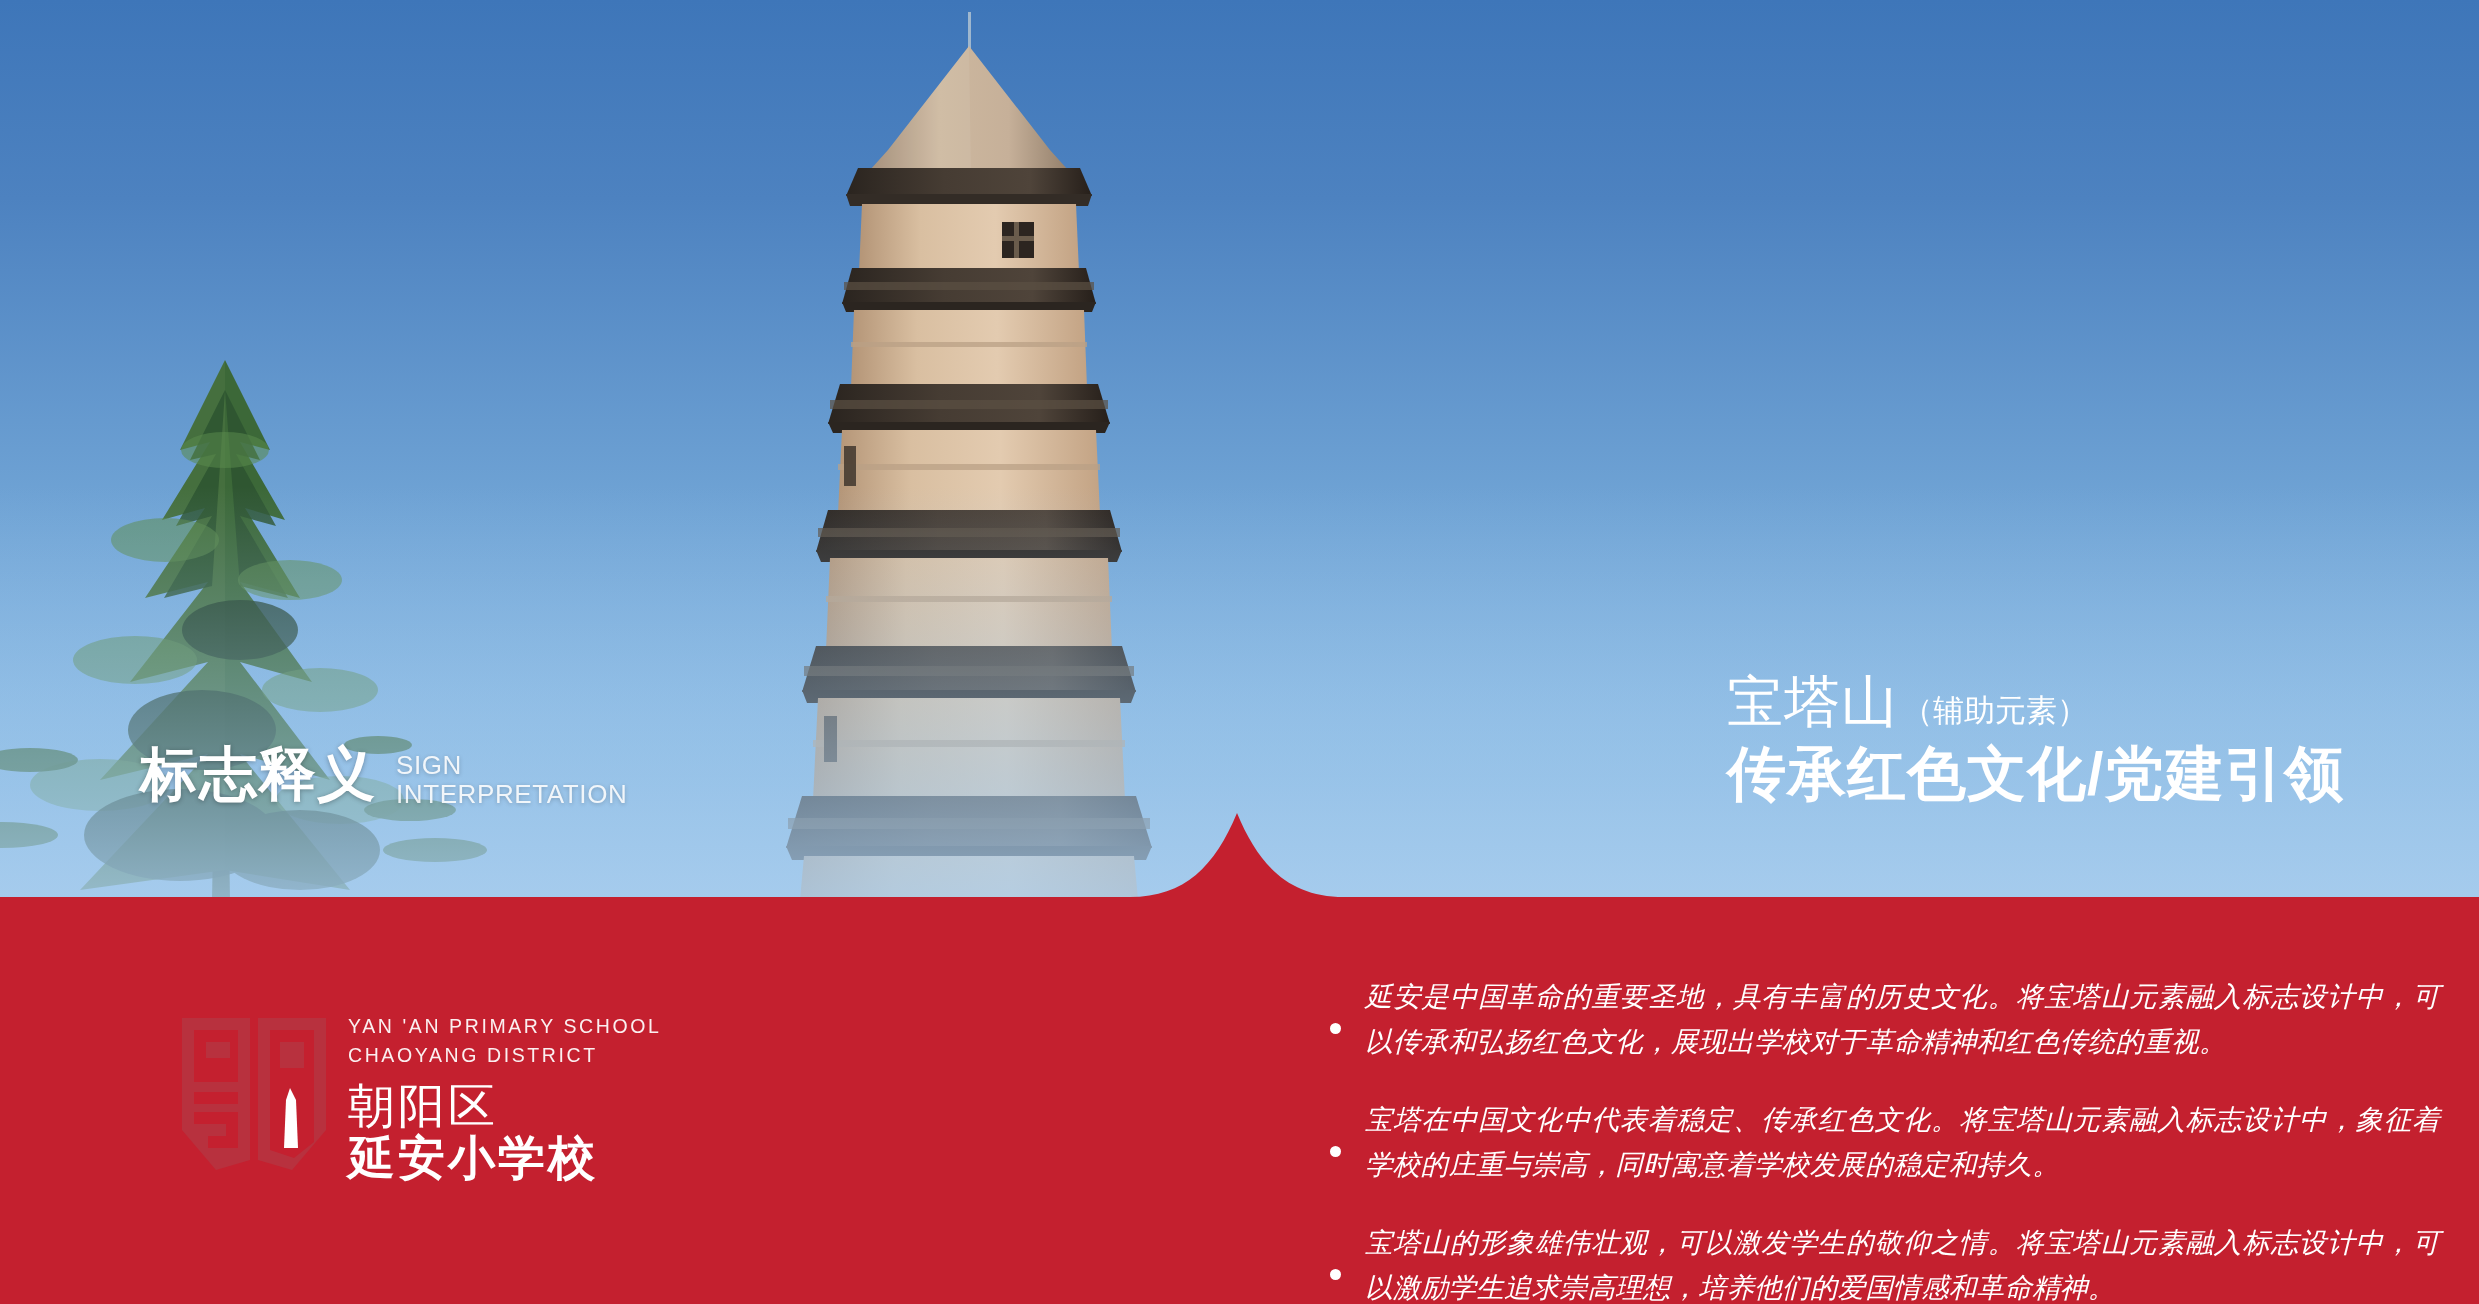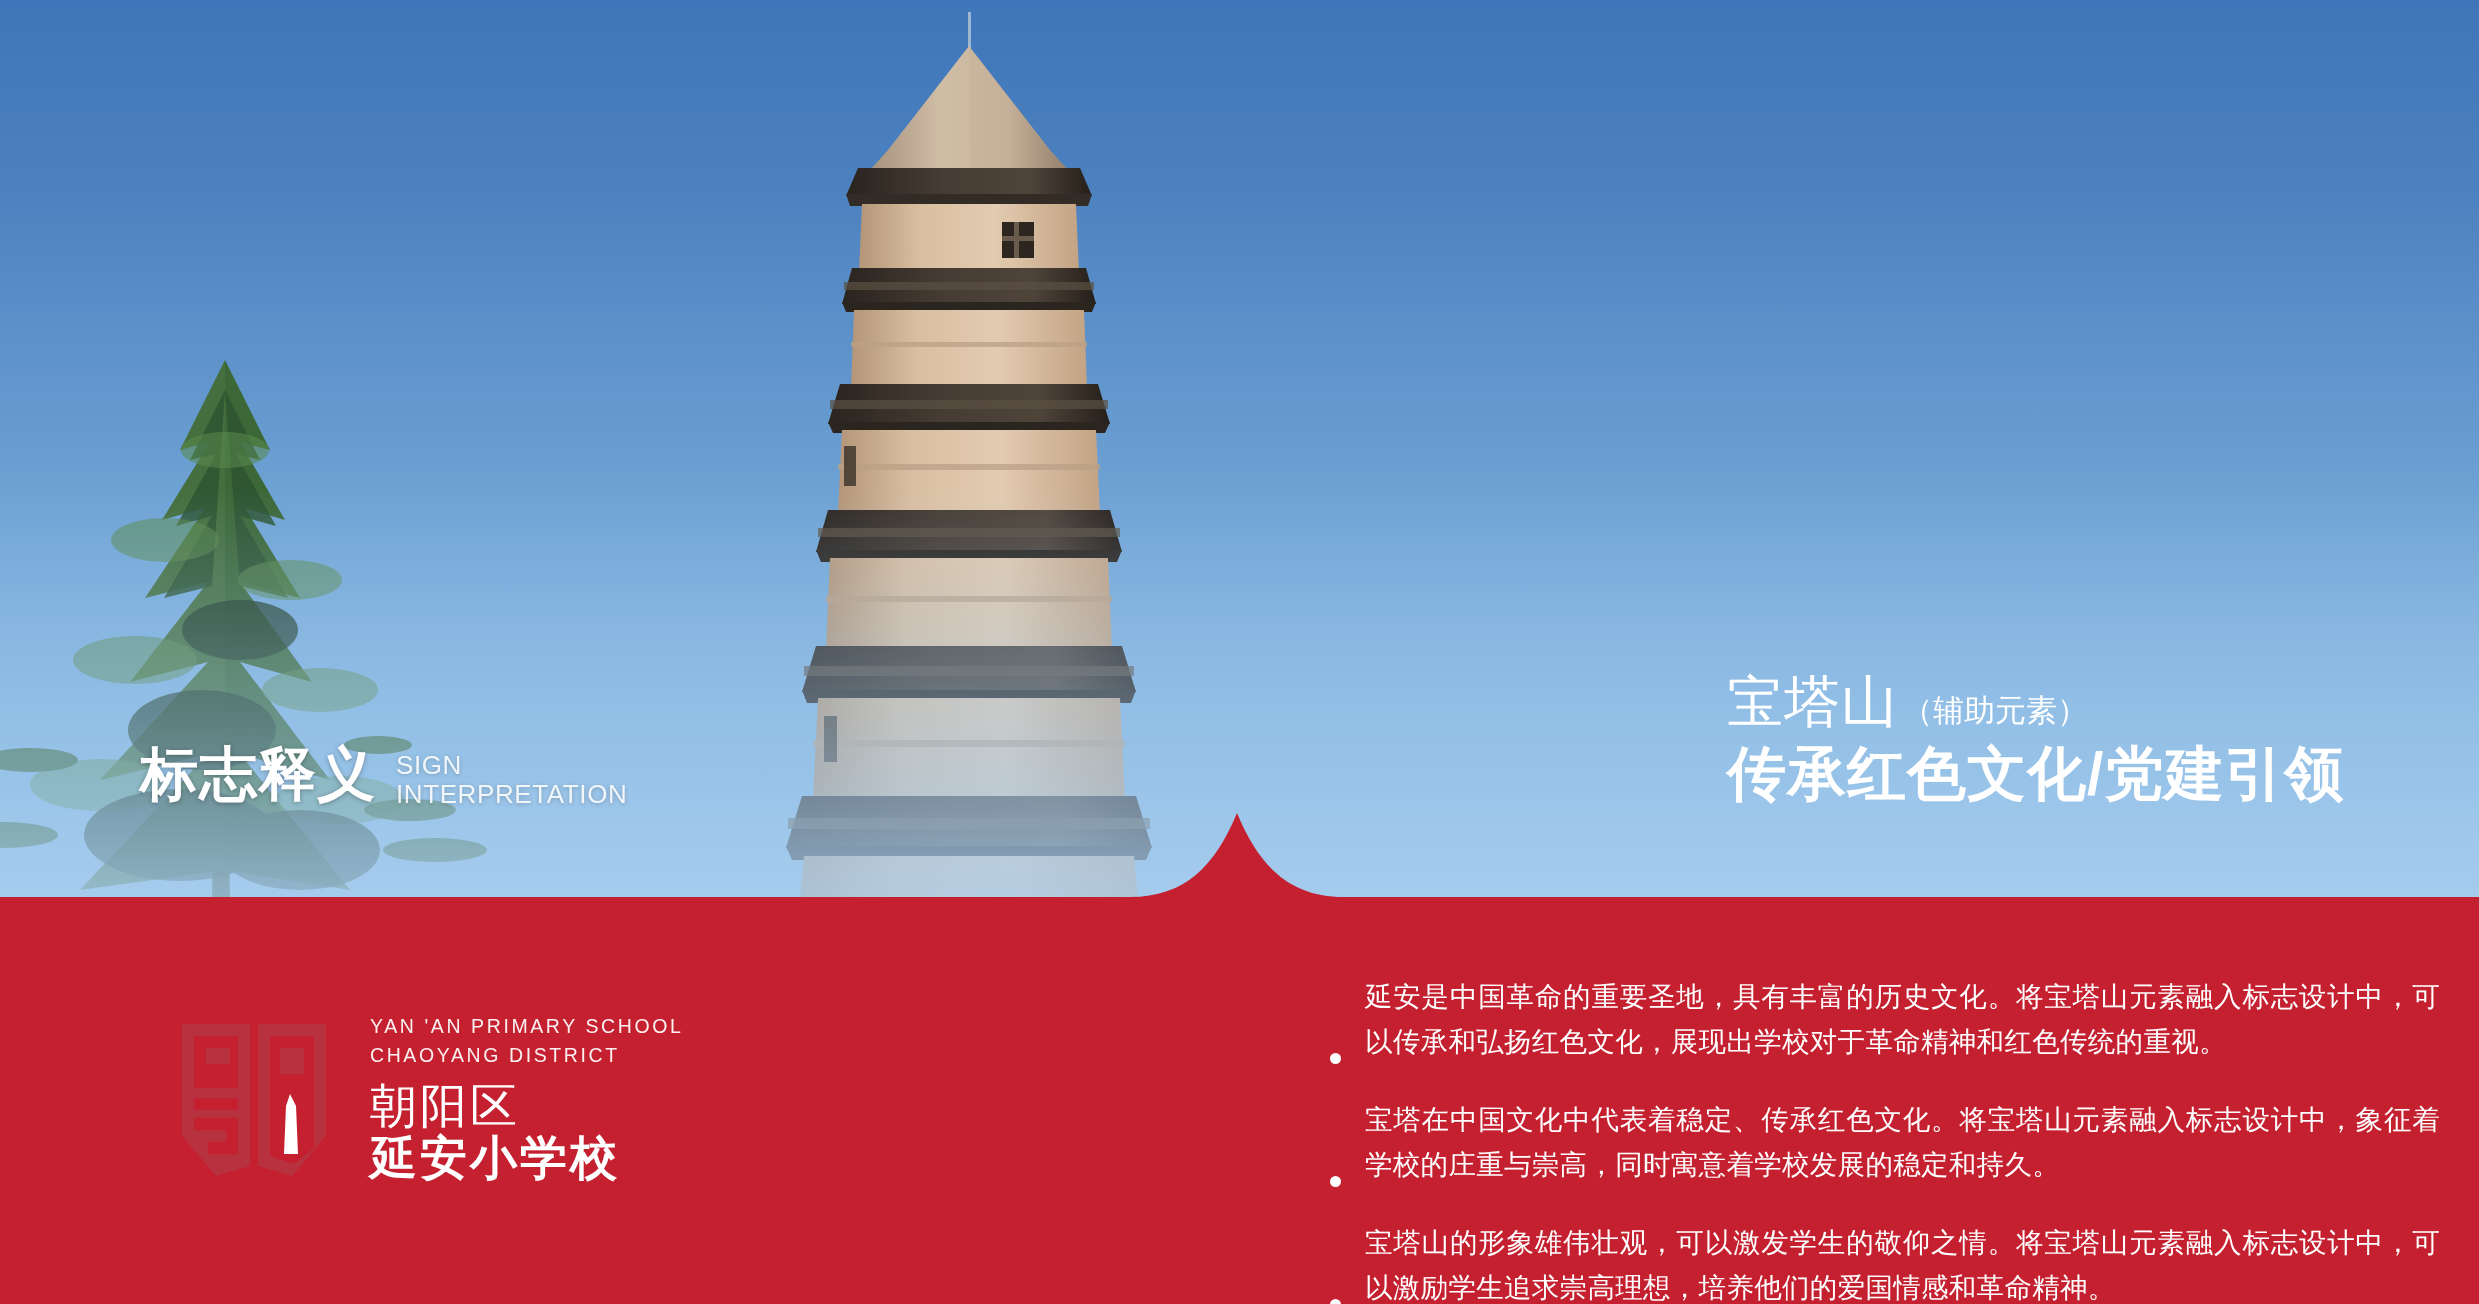--- a/index.html
+++ b/index.html
@@ -129,22 +129,21 @@
     z-index: 5;
   }
   .red-panel svg { display:block; width:100%; height:100%; }
 
   
   .logo-lockup {
     position: absolute;
     left: 178px;
     top: 1012px;
     display: flex;
-    align-items: center;
-    gap: 40px;
+    gap: 18px;
     z-index: 8;
   }
   .logo-mark {
     width: 152px;
     height: 160px;
     flex: 0 0 auto;
   }
   .logo-mark svg { display:block; width:100%; height:100%; }
   .logo-text { color: #ffffff; }
   .logo-en {
@@ -174,22 +173,23 @@
   
   .bullets {
     position: absolute;
     left: 1330px;
     top: 975px;
     width: 1110px;
     z-index: 8;
   }
   .bullet-item {
     display: flex;
-    align-items: flex-end;
+    align-items: center;
     margin-bottom: 34px;
+    font-style: italic;
   }
   .bullet-item:last-child { margin-bottom: 0; }
   .bullet-dot {
     flex: 0 0 auto;
     width: 11px;
     height: 11px;
     border-radius: 50%;
     background: #ffffff;
     margin-top: 17px;
     margin-right: 24px;

